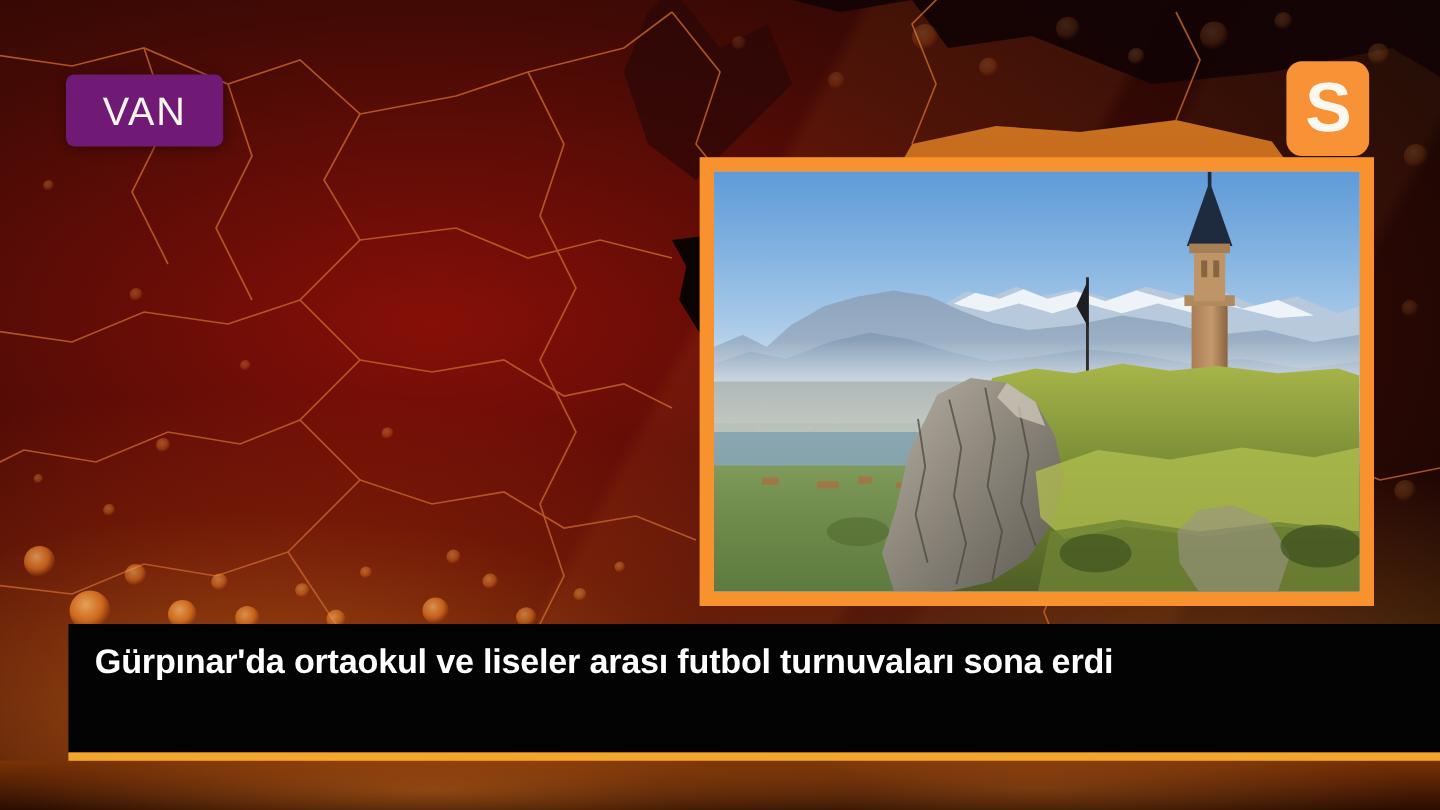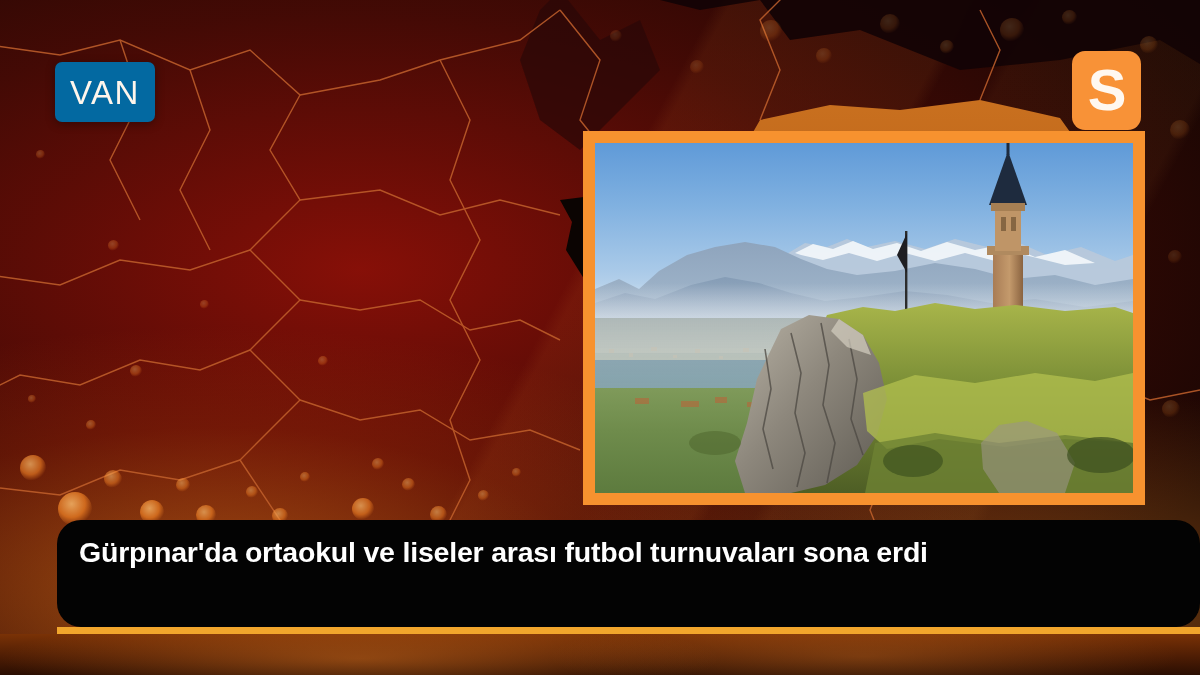--- a/index.html
+++ b/index.html
@@ -47,22 +47,22 @@
     position: absolute;
     border-radius: 50%;
     background: radial-gradient(circle at 40% 35%, rgba(255,190,110,0.95) 0%, rgba(255,140,40,0.75) 45%, rgba(255,120,20,0.0) 72%);
     filter: blur(0.3px);
   }
 
   
   .van-badge {
     position: absolute;
     left: 55px; top: 62px;
-    width: 100px; height: 60px;
-    background: #0369a1;
+    width: 131px; height: 60px;
+    background: #701a75;
     border-radius: 7px;
     display: flex;
     align-items: center;
     justify-content: center;
     box-shadow: 0 2px 10px rgba(0,0,0,0.35);
   }
   .van-badge span {
     color: #FFF6EC;
     font-size: 33px;
     font-weight: 400;
@@ -129,21 +129,20 @@
   
   .headline-bar {
     position: absolute;
     left: 57px; top: 520px;
     width: 1143px;
     height: 107px;
     background: #030303;
     z-index: 8;
     box-sizing: border-box;
     padding: 14px 22px 0 22px;
-    border-radius: 24px;
   }
   .headline-bar h1 {
     margin: 0;
     color: #FFFFFF;
     font-size: 28.5px;
     font-weight: 700;
     line-height: 1.32;
     letter-spacing: -0.2px;
   }
   .headline-rule {

